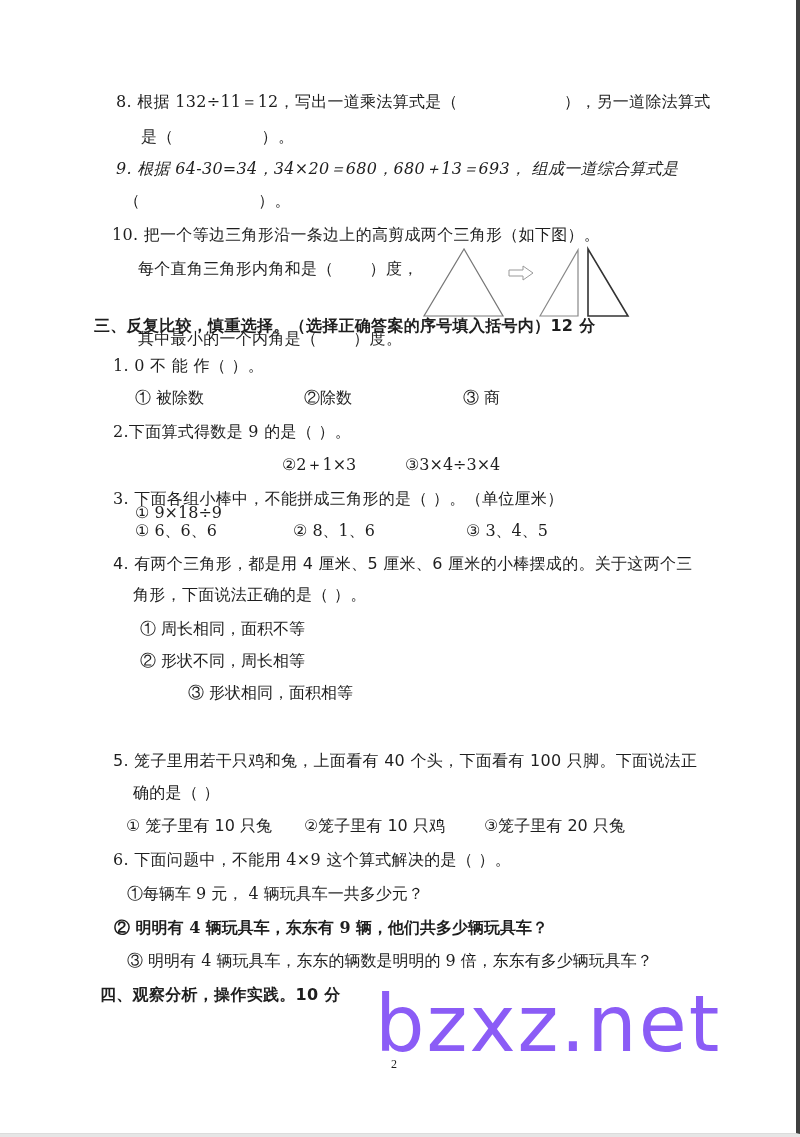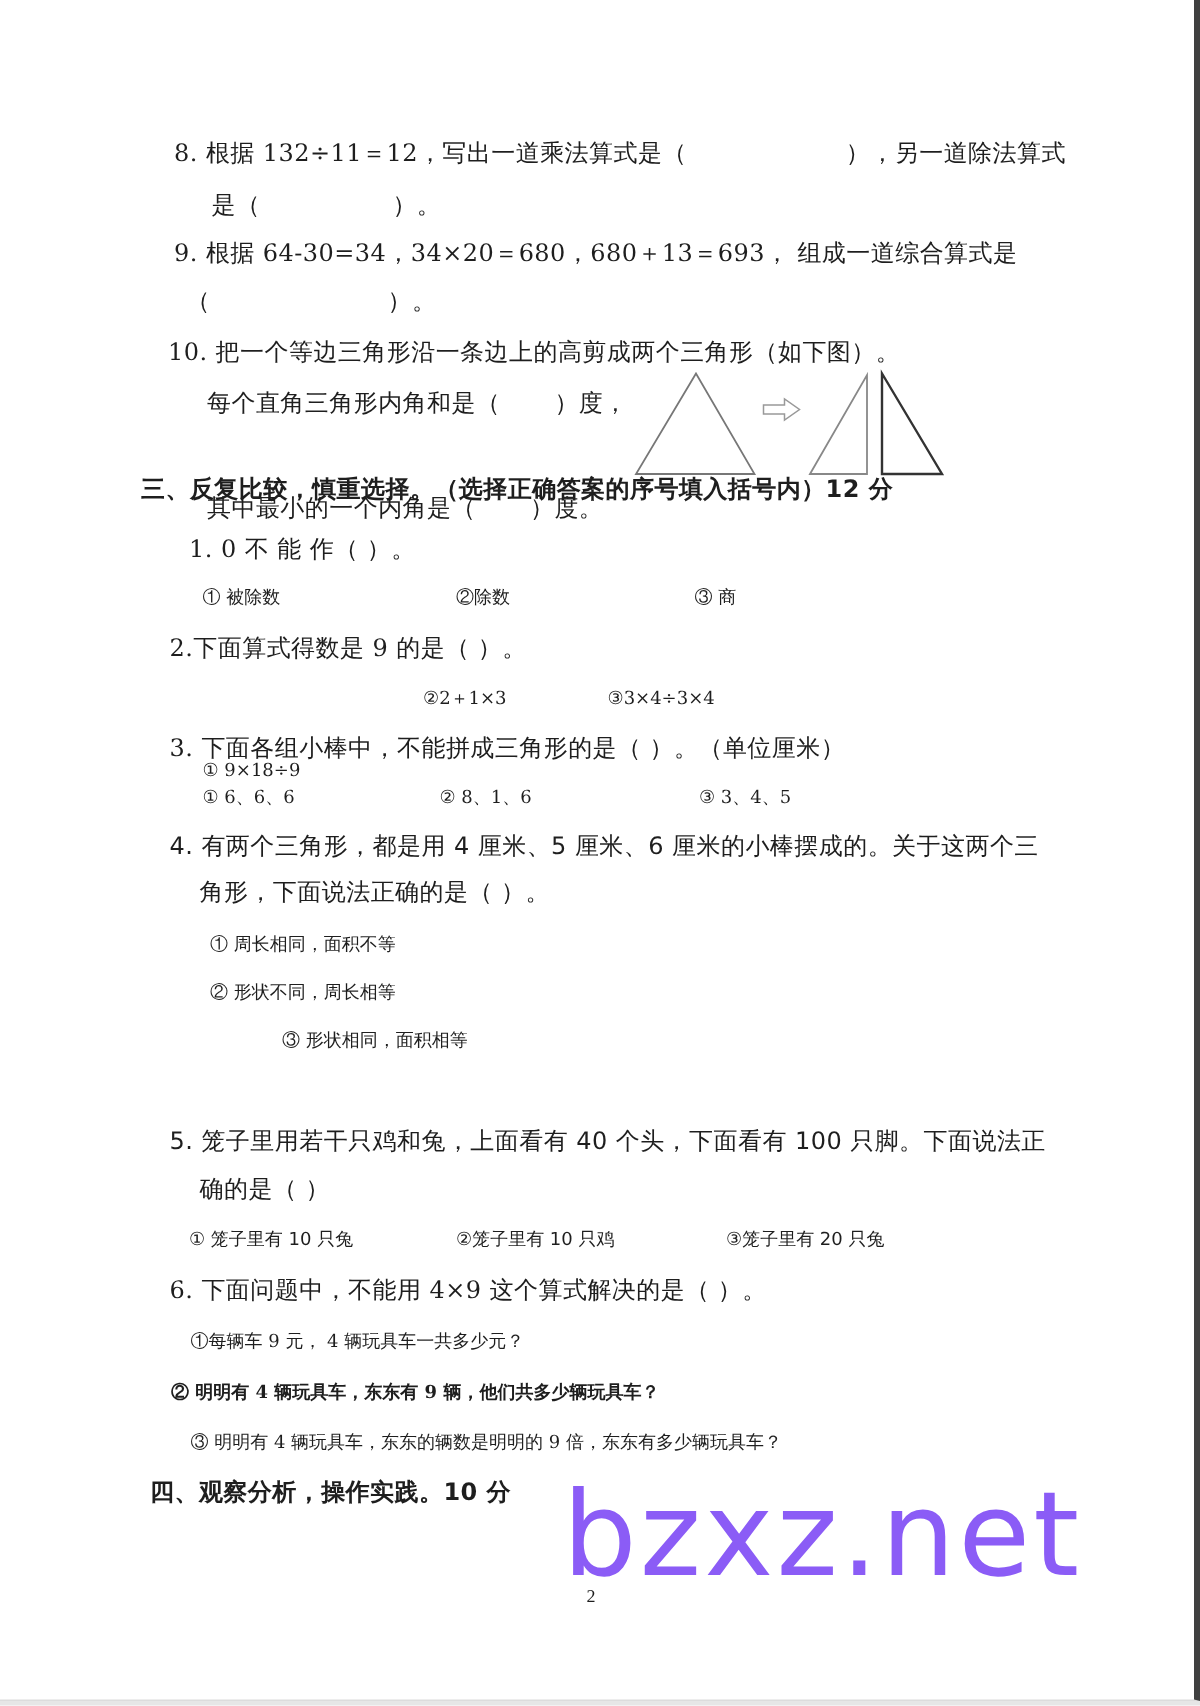--- a/index.html
+++ b/index.html
@@ -27,35 +27,35 @@
     .pagenum {
       position: absolute; left: 391px; top: 1057px;
       font-family: "Liberation Serif", serif; font-size: 12px;
     }
     .watermark {
       position: absolute; left: 375px; top: 984px;
       font-family: "DejaVu Sans", "Liberation Sans", sans-serif;
       font-weight: normal; font-size: 78px; letter-spacing: 2px;
       color: #8b5cf6; line-height: 80px;
     }
-    .opt { position: absolute; white-space: nowrap; font-size: 12px; line-height: 20px; }
+    .opt { position: absolute; white-space: nowrap; font-size: 16px; line-height: 20px; }
   </style>
 </head>
 <body>
 
 <div class="page">
 
   <div class="ln" style="left:116px; top:92px;">
     <span>8.  根据 132÷11＝12，写出一道乘法算式是（</span><span class="blank" style="width:106px;"></span><span>），另一道除法算式</span>
   </div>
   <div class="ln" style="left:141px; top:127px;">
     <span>是（</span><span class="blank" style="width:88px;"></span><span>）。</span>
   </div>
 
-  <div class="ln" style="left:116px; top:159px;">9.  根据 64-30=34，34×20＝680，680＋13＝693，  组成一道综合算式是</div>
+  <div class="ln" style="left:116px; top:159px;font-style:italic;">9.  根据 64-30=34，34×20＝680，680＋13＝693，  组成一道综合算式是</div>
   <div class="ln" style="left:124px; top:191px;">
     <span>（</span><span class="blank" style="width:118px;"></span><span>）。</span>
   </div>
 
   <div class="ln" style="left:112px; top:225px;">10.  把一个等边三角形沿一条边上的高剪成两个三角形（如下图）。</div>
   <div class="ln" style="left:138px; top:259px;">
     <span>每个直角三角形内角和是（</span><span class="blank" style="width:36px;"></span><span>）度，</span>
   </div>
   <div class="ln" style="left:138px; top:290px;margin-top:39px;">
     <span>其中最小的一个内角是（</span><span class="blank" style="width:36px;"></span><span>）度。</span>
@@ -71,21 +71,21 @@
     <g>
       <polygon points="120,70 158,4 158,70" fill="none" stroke="#888" stroke-width="1.2"></polygon>
     </g>
     <g>
       <polygon points="168,3 168,70 208,70" fill="none" stroke="#333" stroke-width="1.6"></polygon>
     </g>
   </svg>
 
   <div class="ln h" style="left:94px; top:316px;">三、反复比较，慎重选择。（选择正确答案的序号填入括号内）12 分</div>
 
-  <div class="ln" style="left:113px; top:356px;margin-left:13px;">1.  0 不 能 作（          ）。</div>
+  <div class="ln" style="left:113px; top:356px;">1.  0 不 能 作（          ）。</div>
   <div class="opt" style="left:135px; top:388px;">① 被除数</div>
   <div class="opt" style="left:304px; top:388px;">②除数</div>
   <div class="opt" style="left:463px; top:388px;">③ 商</div>
 
   <div class="ln" style="left:113px; top:422px;">2.下面算式得数是 9 的是（        ）。</div>
   <div class="opt" style="left:135px; top:455px;margin-top:48px;">① 9×18÷9</div>
   <div class="opt" style="left:282px; top:455px;">②2＋1×3</div>
   <div class="opt" style="left:405px; top:455px;">③3×4÷3×4</div>
 
   <div class="ln" style="left:113px; top:489px;">3.  下面各组小棒中，不能拼成三角形的是（        ）。（单位厘米）</div>

